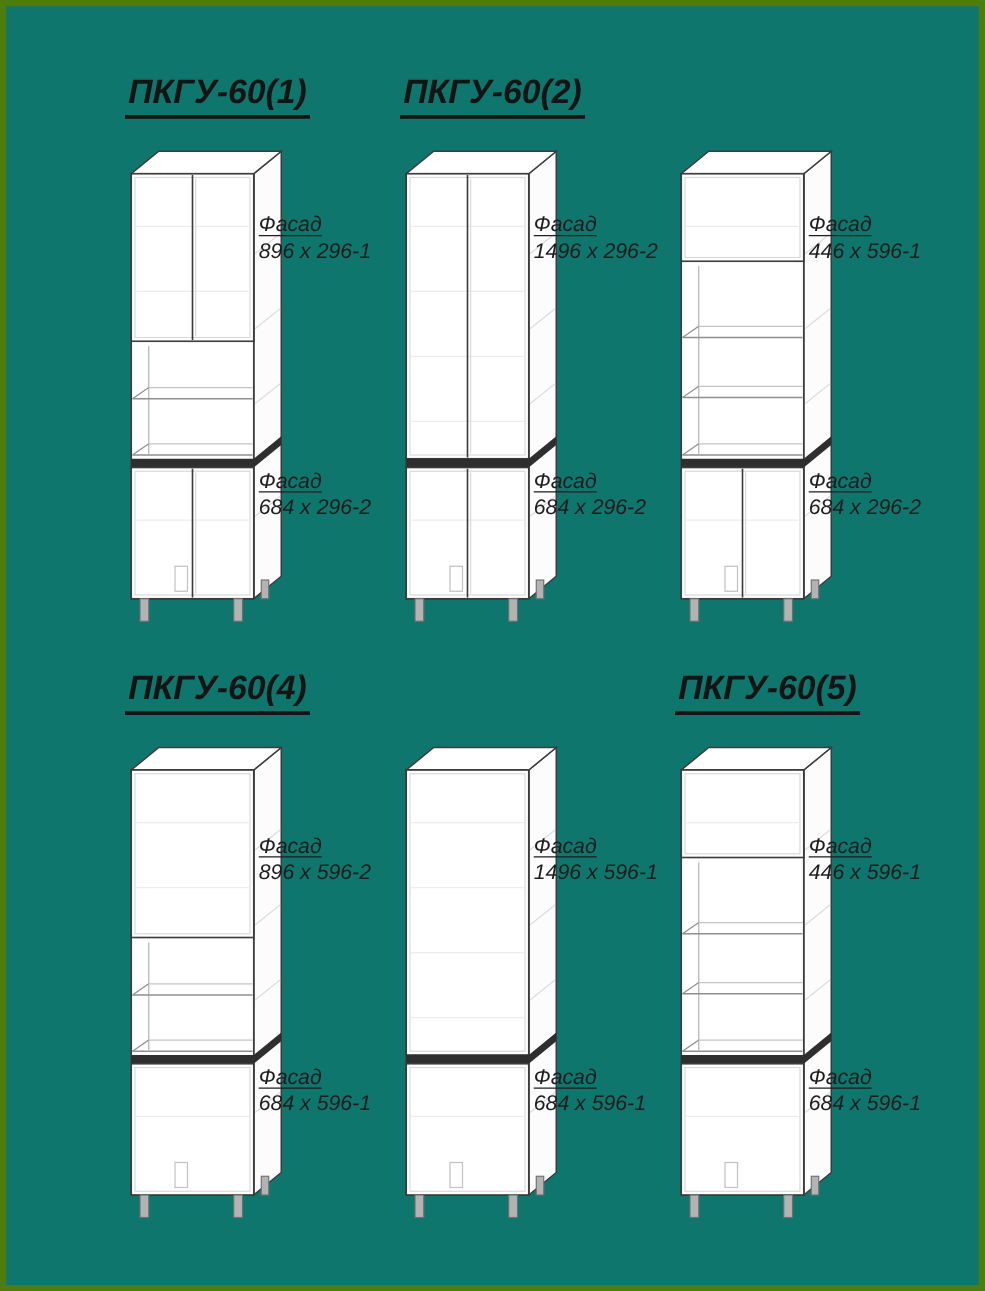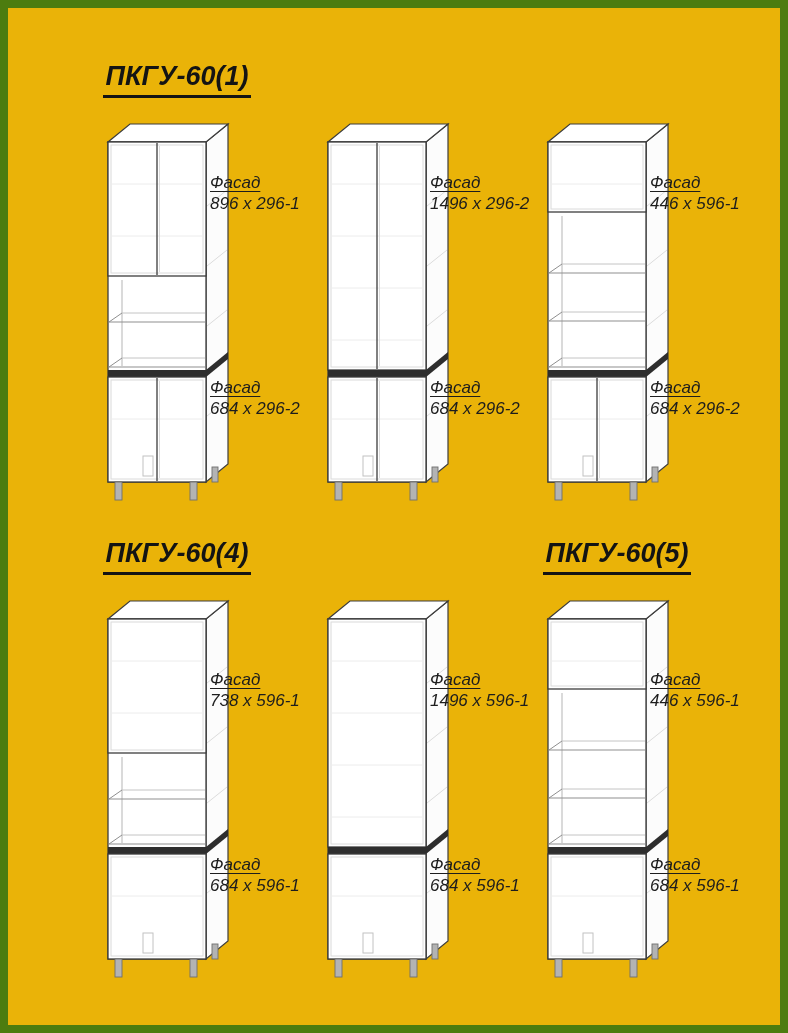--- a/index.html
+++ b/index.html
@@ -1,18 +1,18 @@
 <!DOCTYPE html>
 <html><head>
 <meta charset="utf-8">
 <style>
   html,body{margin:0;padding:0;background:#ffffff;}
   .page{
     position:relative;width:788px;height:1033px;box-sizing:border-box;
-    border:8px solid #4d7c0f;background:#eab308;overflow:hidden;
+    border:5px solid #4d7c0f;background:#0f766e;overflow:hidden;
     font-family:"Liberation Sans",sans-serif;
   }
   .cell{position:absolute;width:230px;height:472px;}
   .row0{top:44px}.row1{top:521px}
   .col0{left:70px}.col1{left:290px}.col2{left:510px}
   .title{
     position:absolute;top:9px;left:8px;width:182px;text-align:center;
     font-style:italic;font-weight:bold;font-size:27px;color:#141414;
     white-space:nowrap;letter-spacing:0;
   }
@@ -71,20 +71,21 @@
       <div class="fword">Фасад</div>
       <div class="fsize">896 x 296-1</div>
     </div>
     <div class="facade fbot">
       <div class="fword">Фасад</div>
       <div class="fsize">684 x 296-2</div>
     </div>
   </div>
 
   <div class="cell row0 col1">
+    <div class="title"><span>ПКГУ-60(2)</span></div>
     <svg class="cab" viewBox="0 0 132 386">
         <polygon points="100,24 122,6 122,346 100,364" fill="#fcfcfc" stroke="#3c3c3c" stroke-width="1.2"></polygon>
         <line x1="101" y1="88" x2="121" y2="72" stroke="#dcdcdc" stroke-width="1"></line>
         <line x1="101" y1="148" x2="121" y2="132" stroke="#dcdcdc" stroke-width="1"></line>
         <line x1="101" y1="208" x2="121" y2="192" stroke="#dcdcdc" stroke-width="1"></line>
         <line x1="101" y1="298" x2="121" y2="282" stroke="#dcdcdc" stroke-width="1"></line>
         <polygon points="2,24 100,24 122,6 24,6" fill="#ffffff" stroke="#3c3c3c" stroke-width="1.2"></polygon>
         <rect x="2" y="24" width="98" height="340" fill="#ffffff" stroke="#3c3c3c" stroke-width="1.3"></rect>
         <rect x="2" y="24" width="98" height="228" fill="#ffffff" stroke="#3c3c3c" stroke-width="1.3"></rect>
         <rect x="5" y="27" width="92" height="222" fill="none" stroke="#dadada" stroke-width="1"></rect>
@@ -186,21 +187,21 @@
         <rect x="2" y="259" width="98" height="105" fill="#ffffff" stroke="#3c3c3c" stroke-width="1.3"></rect>
         <rect x="5" y="262" width="92" height="99" fill="none" stroke="#dadada" stroke-width="1"></rect>
         <line x1="6" y1="301" x2="96" y2="301" stroke="#ececec" stroke-width="1"></line>
         <rect x="37" y="338" width="10" height="20" fill="none" stroke="#c2c2c2" stroke-width="1"></rect>
         <rect x="9" y="364" width="7" height="18" fill="#b3b3b3" stroke="#6f6f6f" stroke-width="0.9"></rect>
         <rect x="84" y="364" width="7" height="18" fill="#b3b3b3" stroke="#6f6f6f" stroke-width="0.9"></rect>
         <rect x="106" y="349" width="6" height="15" fill="#b3b3b3" stroke="#6f6f6f" stroke-width="0.9"></rect>
       </svg>
     <div class="facade ftop">
       <div class="fword">Фасад</div>
-      <div class="fsize">738 x 596-1</div>
+      <div class="fsize">896 x 596-2</div>
     </div>
     <div class="facade fbot">
       <div class="fword">Фасад</div>
       <div class="fsize">684 x 596-1</div>
     </div>
   </div>
 
   <div class="cell row1 col1">
     <svg class="cab" viewBox="0 0 132 386">
         <polygon points="100,24 122,6 122,346 100,364" fill="#fcfcfc" stroke="#3c3c3c" stroke-width="1.2"></polygon>

